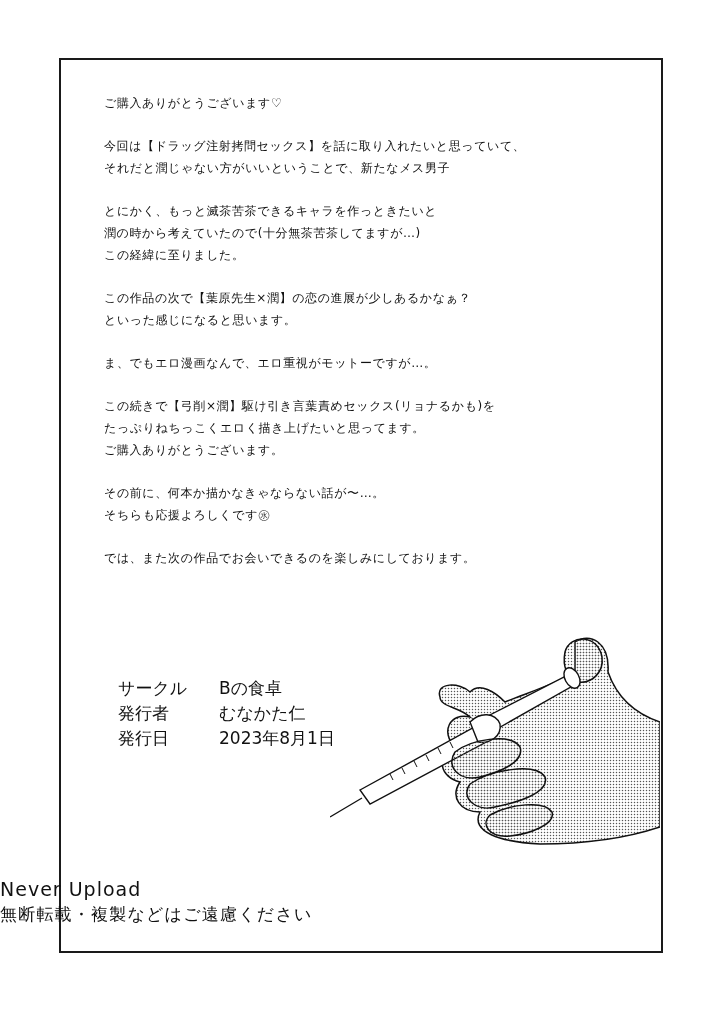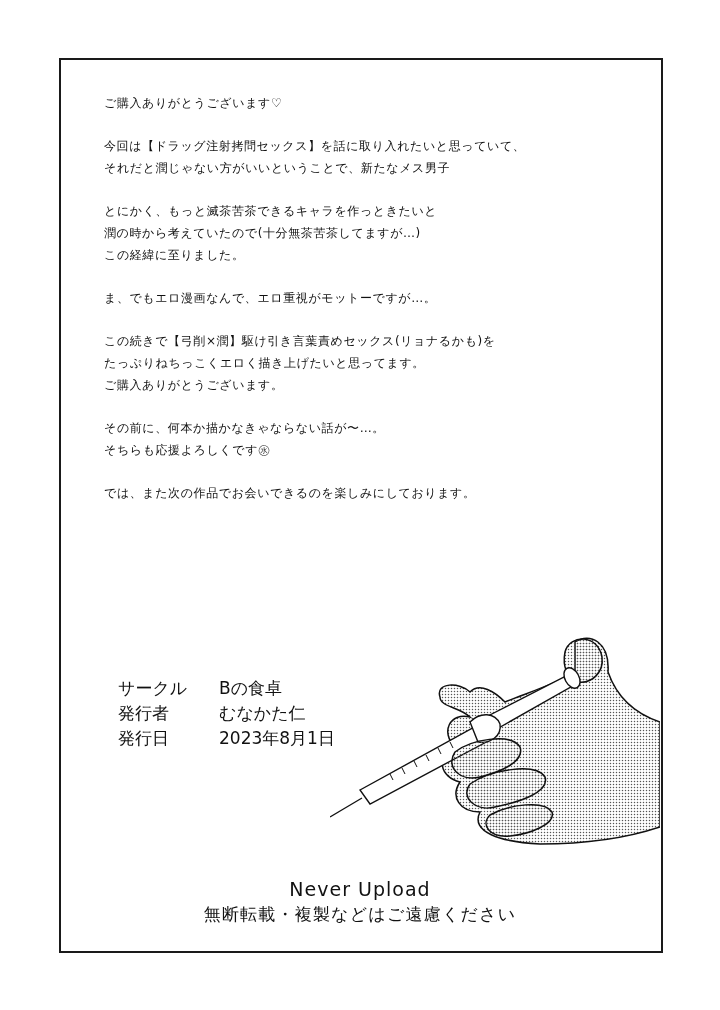--- a/index.html
+++ b/index.html
@@ -7,21 +7,21 @@
            font-family: "DejaVu Sans", sans-serif; color: #111; }
     .frame { position: absolute; left: 59px; top: 58px; width: 600px; height: 891px;
              border: 2px solid #1a1a1a; box-sizing: content-box; }
     .body-text { position: absolute; left: 104px; top: 92px; width: 540px;
                  font-size: 12px; line-height: 22px; letter-spacing: 0.6px; }
     .para { margin: 0 0 21px 0; }
     .para .line { display: block; white-space: nowrap; }
     .colophon { position: absolute; left: 118px; top: 676px; font-size: 17px; line-height: 25px; }
     .colophon .row { display: flex; white-space: nowrap; gap: 17px; }
     .colophon .label { width: 84px; }
-    .footer { position: absolute; left: 0; width: 720px; top: 876px; text-align: center; }
+    .footer { position: absolute; left: 0; width: 720px; top: 876px; }
     .footer .en { font-size: 19px; letter-spacing: 1px; line-height: 26px; }
     .footer .jp { font-size: 17px; letter-spacing: 1.2px; line-height: 26px; font-family: Liberation Serif, serif; }
     .illustration { position: absolute; left: 330px; top: 612px; width: 330px; height: 248px; }
   </style>
 </head>
 <body>
 
 <div class="frame"></div>
 
 <div class="body-text">
@@ -29,20 +29,24 @@
     <span class="line">ご購入ありがとうございます♡</span>
   </p>
   <p class="para">
     <span class="line">今回は【ドラッグ注射拷問セックス】を話に取り入れたいと思っていて、</span>
     <span class="line">それだと潤じゃない方がいいということで、新たなメス男子</span>
   </p>
   <p class="para">
     <span class="line">とにかく、もっと滅茶苦茶できるキャラを作っときたいと</span>
     <span class="line">潤の時から考えていたので(十分無茶苦茶してますが…)</span>
     <span class="line">この経緯に至りました。</span>
+  </p>
+  <p class="para">
+    <span class="line">この作品の次で【葉原先生×潤】の恋の進展が少しあるかなぁ？</span>
+    <span class="line">といった感じになると思います。</span>
   </p>
   <p class="para">
     <span class="line">ま、でもエロ漫画なんで、エロ重視がモットーですが…。</span>
   </p>
   <p class="para">
     <span class="line">この続きで【弓削×潤】駆け引き言葉責めセックス(リョナるかも)を</span>
     <span class="line">たっぷりねちっこくエロく描き上げたいと思ってます。</span>
     <span class="line">ご購入ありがとうございます。</span>
   </p>
   <p class="para">

